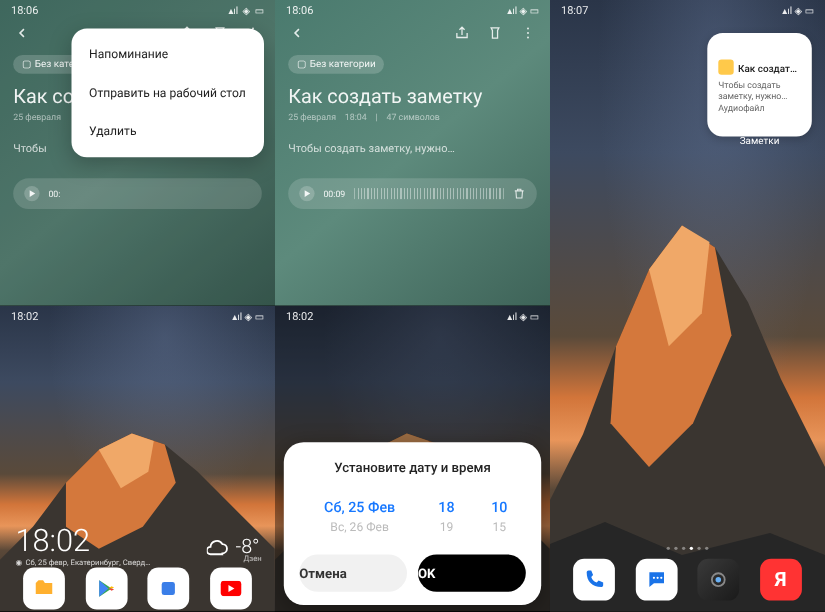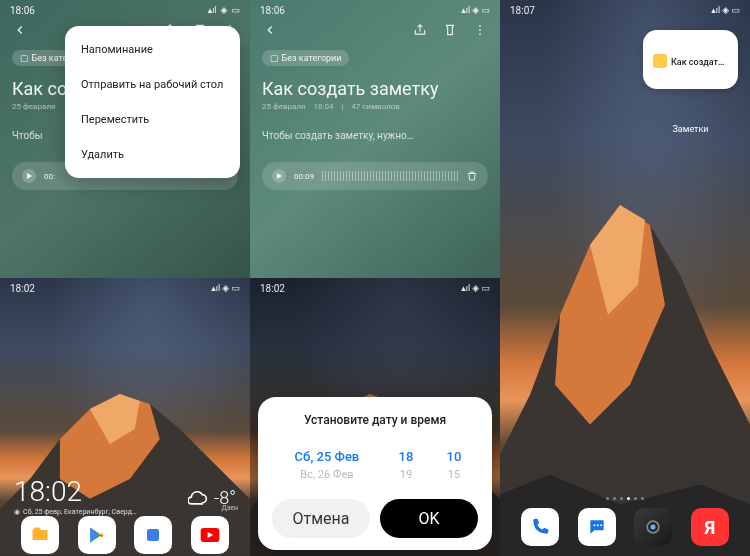--- a/index.html
+++ b/index.html
@@ -47,21 +47,21 @@
   .dot { width:3px; height:3px; border-radius:50%; background:rgba(255,255,255,0.4); }
   .dot.active { background:#fff; }
 
   
   .sheet { position:absolute; left:8px; right:8px; bottom:6px; background:#fff; border-radius:18px; padding:16px 14px 12px; z-index:60; box-shadow:0 4px 20px rgba(0,0,0,0.3); }
   .sheet h3 { text-align:center; font-size:12px; font-weight:500; color:#222; margin-bottom:22px; }
   .picker { display:grid; grid-template-columns: 1.6fr 0.7fr 0.7fr; text-align:center; gap:4px 0; margin-bottom:18px; }
   .picker .sel { color:#1778ff; font-size:13px; font-weight:500; }
   .picker .alt { color:#bbb; font-size:11px; }
   .sheet-btns { display:flex; gap:10px; }
-  .btn { flex:1; padding:10px 0; border-radius:20px; text-align:center; font-size:16px; font-weight:400; }
+  .btn { flex:1; padding:10px 0; border-radius:20px; font-size:12px; font-weight:700; }
   .btn-cancel { background:#f1f1f1; color:#333; }
   .btn-ok { background:#000000; color:#fff; }
 
   
   .widget { position:absolute; top:30px; right:12px; width:95px; background:#fff; border-radius:14px; padding:20px 10px; box-shadow:0 2px 8px rgba(0,0,0,0.2); }
   .widget-ic { width:14px; height:14px; background:#ffc94a; border-radius:3px; display:inline-block; vertical-align:middle; margin-right:4px; }
   .widget-title { font-size:9px; font-weight:500; color:#222; display:inline; }
   .widget-body { font-size:8px; color:#666; margin-top:4px; line-height:1.3; }
   .widget-label { position:absolute; top:124px; right:12px; width:95px; text-align:center; color:#fff; font-size:9px; }
 
@@ -119,21 +119,20 @@
     </div>
     <div class="note-body">Чтобы</div>
     <div class="audio">
       <span class="play"></span>
       <span class="time">00:</span>
     </div>
 
     <div class="menu">
       <div class="menu-item">Напоминание</div>
       <div class="menu-item">Отправить на рабочий стол</div>
-      <div class="menu-item">Переместить</div>
       <div class="menu-item">Удалить</div>
     </div>
   </div>
 
   <div class="half">
     <div class="home-bg"></div>
     <div class="sky"></div>
     <svg class="mountain" viewBox="0 0 250 167" preserveAspectRatio="none">
       <path d="M0 167 L0 120 L30 90 L60 50 L90 20 L120 5 L150 15 L180 40 L210 70 L250 110 L250 167 Z" fill="#3a3530"></path>
       <path d="M60 50 L90 20 L120 5 L150 15 L160 50 L130 90 L90 110 L60 90 Z" fill="#d4783c"></path>
@@ -285,20 +284,22 @@
     <path d="M60 120 L90 50 L120 10 L150 30 L165 110 L130 190 L90 230 L55 190 Z" fill="#d4783c"></path>
     <path d="M90 50 L120 10 L145 25 L138 90 L108 120 Z" fill="#f0a868"></path>
     <path d="M0 362 L0 300 L50 280 L120 310 L200 290 L250 310 L250 362 Z" fill="#262626"></path>
   </svg>
   <div class="statusbar">
     <span>18:07</span>
     <span class="status-icons">▴ıl ◈ ▭</span>
   </div>
   <div class="widget">
     <span class="widget-ic"></span><span class="widget-title">Как создат…</span>
+    <div class="widget-body">Чтобы создать заметку, нужно…
+Аудиофайл</div>
   </div>
   <div class="widget-label">Заметки</div>
   <div class="pagedots">
     <div class="dot"></div>
       <div class="dot"></div>
       <div class="dot"></div>
       <div class="dot active"></div>
       <div class="dot"></div>
       <div class="dot"></div>
   </div>

